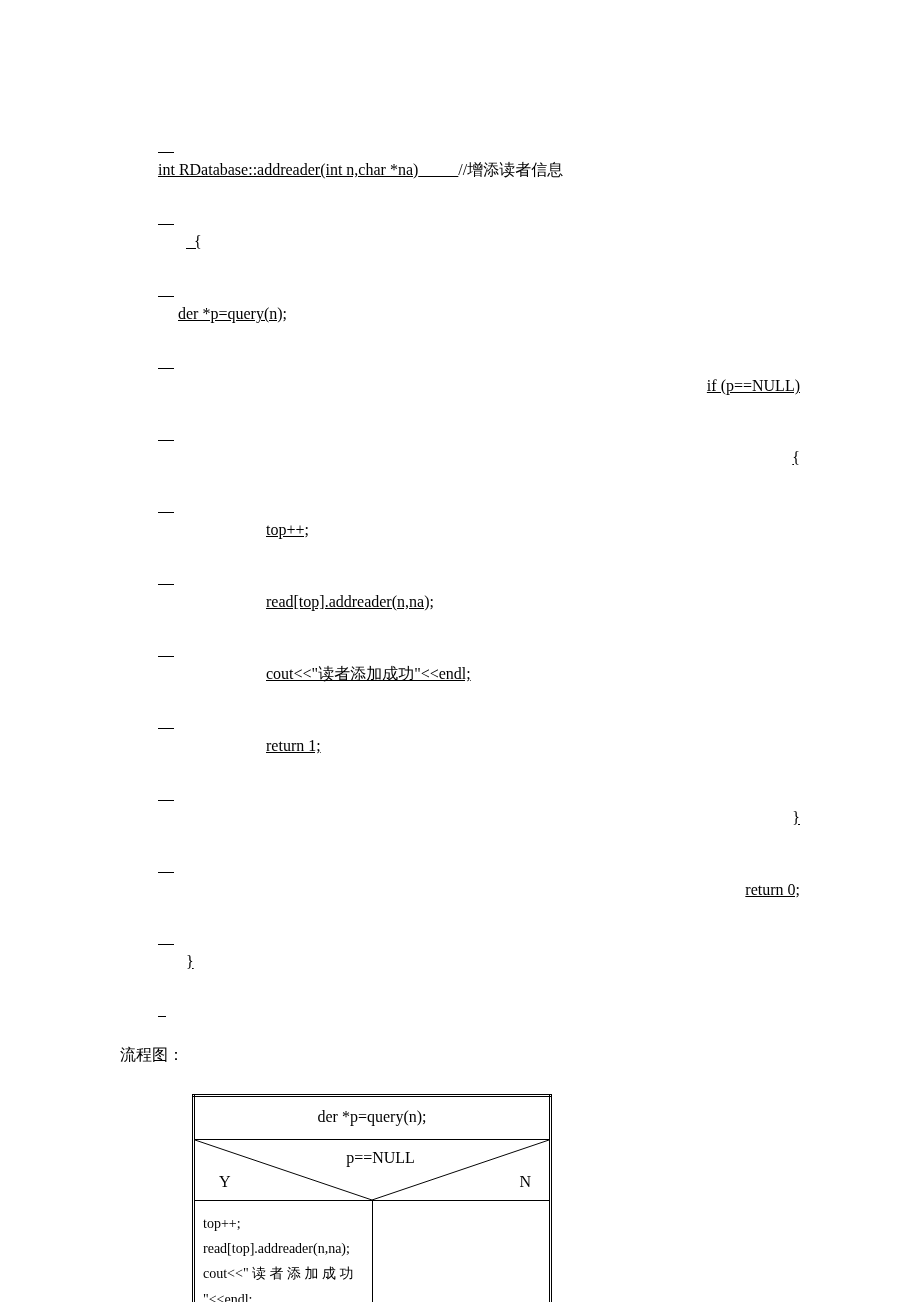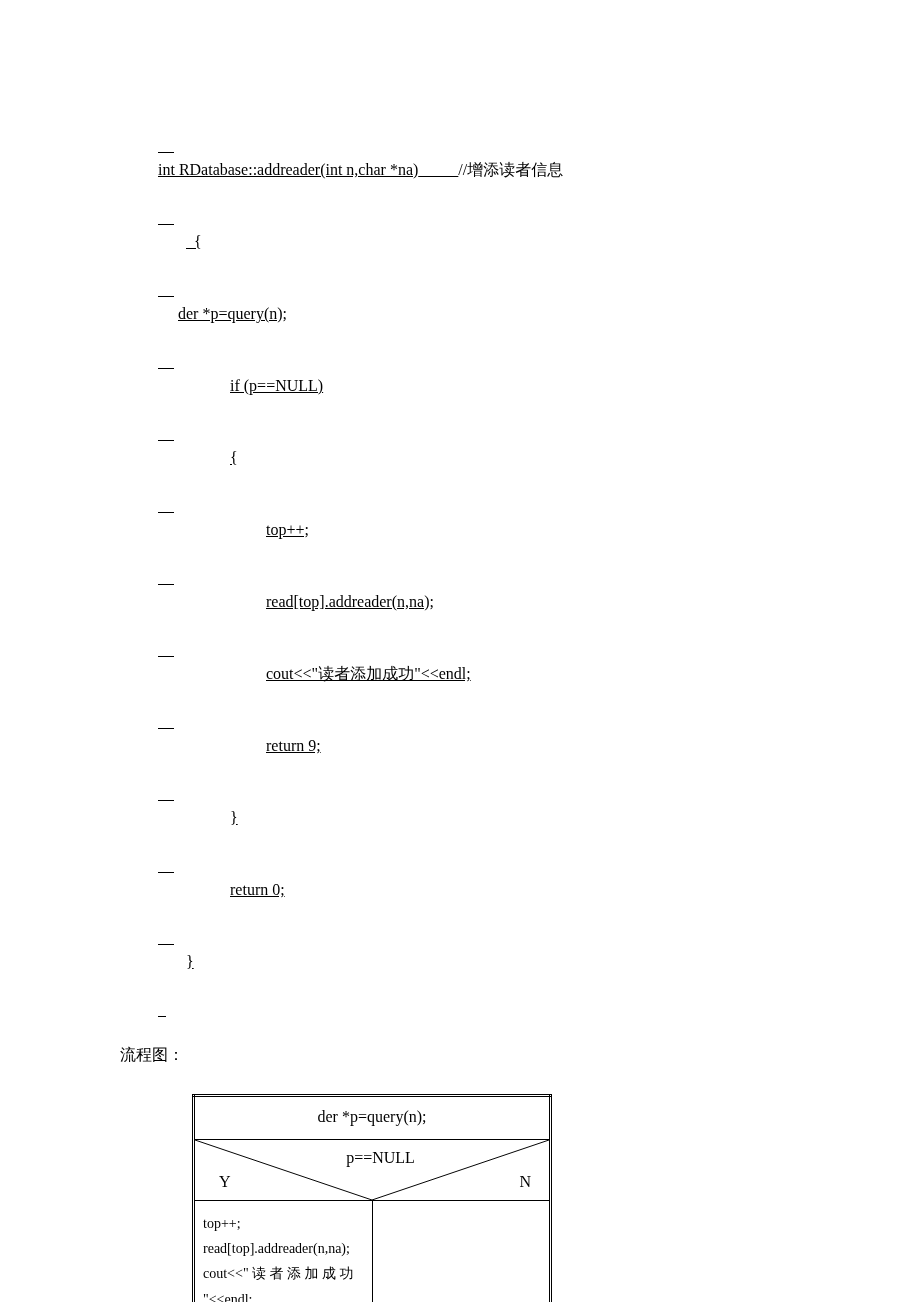--- a/index.html
+++ b/index.html
@@ -24,21 +24,21 @@
   }
   .code-block .line {
     display: block;
   }
   .comment {
     display: inline-block;
   }
   .ind0 { padding-left: 0; }
   .ind1 { padding-left: 28px; }
   .ind1b { padding-left: 20px; }
-  .ind2 { padding-left: 72px; }
+  .ind2 { padding-left: 72px; text-align: right; }
   .ind3 { padding-left: 108px; }
 
   .label {
     font-family: Liberation Mono, monospace;
     margin: 8px 0 26px 0;
   }
 
   .flow-table {
     margin-left: 72px;
     border: 3px double #000;
@@ -105,21 +105,21 @@
 
   <div class="code-block">
     <span class="line ind0 signature"><span>int RDatabase::addreader(int n,char *na)</span>          <span class="comment">//增添读者信息</span></span>
     <span class="line ind1">  {</span>
     <span class="line ind1b">der *p=query(n);</span>
     <span class="line ind2">if (p==NULL)</span>
     <span class="line ind2">{</span>
     <span class="line ind3">top++;</span>
     <span class="line ind3">read[top].addreader(n,na);</span>
     <span class="line ind3">cout&lt;&lt;"读者添加成功"&lt;&lt;endl;</span>
-    <span class="line ind3">return 9;</span>
+    <span class="line ind3">return 1;</span>
     <span class="line ind2">}</span>
     <span class="line ind2">return 0;</span>
     <span class="line ind1">}</span>
   </div>
 
   <div class="label">流程图：</div>
 
   <table class="flow-table">
     <tbody>
         <tr>

